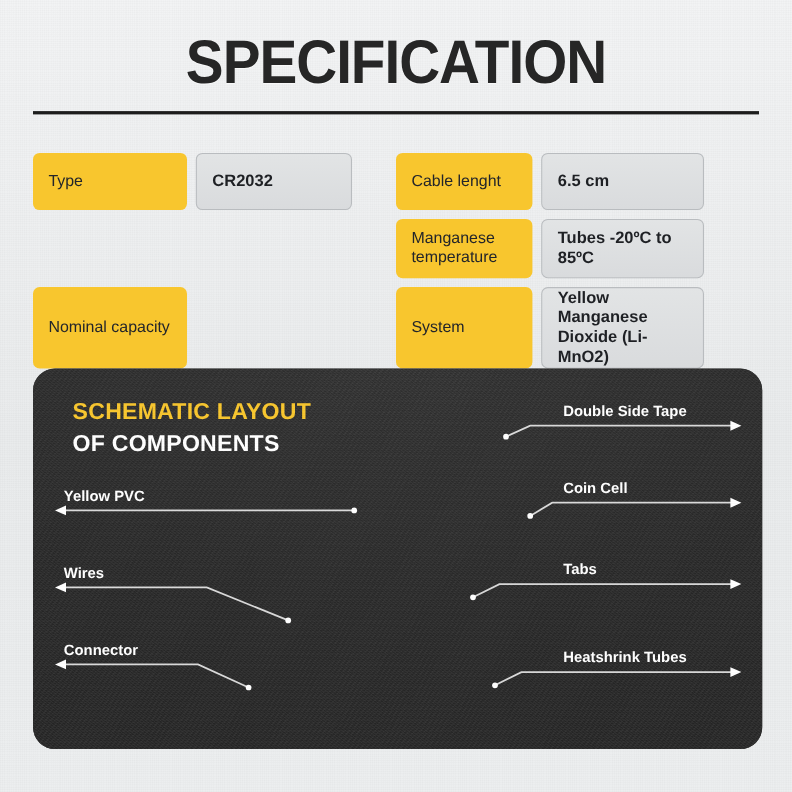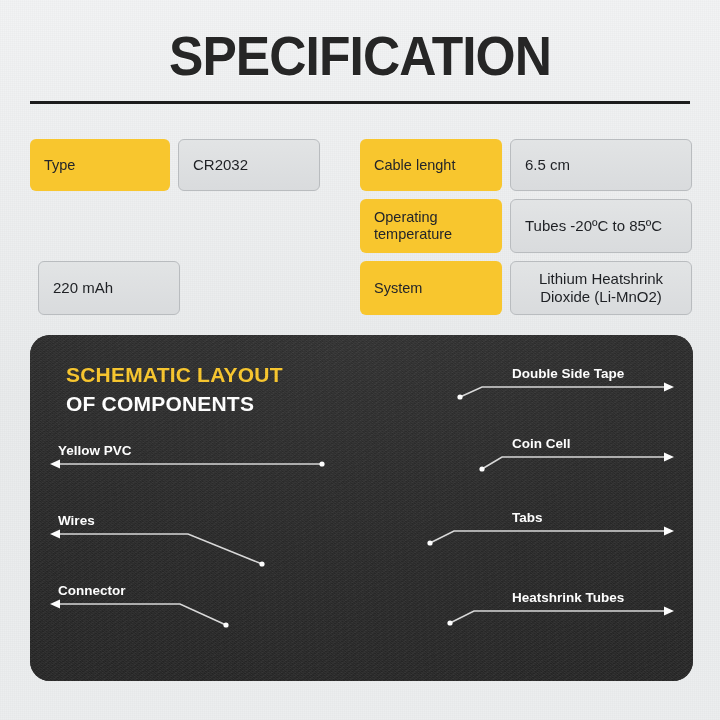--- a/index.html
+++ b/index.html
@@ -40,30 +40,30 @@
   .col{display:flex;align-items:stretch;}
   .col.left{width:330px;}
   .col.right{width:332px;margin-left:0;}
   .lab{
     width:140px;min-height:52px;
     background:#f8c62e;border-radius:6px;
     display:flex;align-items:center;
     padding:0 14px;box-sizing:border-box;
     font-size:14.5px;line-height:17px;color:#23252a;
   }
-  .col.right .lab{width:142px;}
+  .col.right .lab{width:124px;}
   .val{
     width:142px;min-height:52px;margin-left:8px;
     background:linear-gradient(180deg,#e2e4e5,#d9dbdd);
     border:1px solid #b9bcbf;border-radius:6px;
     display:flex;align-items:center;
     padding:0 14px;box-sizing:border-box;
-    font-size:15px;line-height:18px;font-weight:normal;color:#1e2024;text-align:center;
-  }
-  .col.right .val{width:182px;}
+    font-size:15px;line-height:18px;font-weight:bold;color:#1e2024;
+  }
+  .col.right .val{width:148px;}
   .r2 .lab,.r2 .val,.r3 .lab,.r3 .val{min-height:54px;}
 
   
   .panel{
     position:absolute;left:30px;top:335px;width:663px;height:346px;
     background:#2d2d2d;border-radius:20px;overflow:hidden;
   }
   .panel:before{
     content:"";position:absolute;inset:0;
     background:
@@ -105,32 +105,32 @@
     <div class="col right">
       <div class="lab">Cable lenght</div>
       <div class="val">6.5 cm</div>
     </div>
   </div>
 
   <div class="srow r2">
     <div class="col left">
     </div>
     <div class="col right">
-      <div class="lab">Operating temperature</div>
+      <div class="lab">Manganese temperature</div>
       <div class="val">Tubes -20ºC to 85ºC</div>
     </div>
   </div>
 
   <div class="srow r3">
     <div class="col left">
-      <div class="val">220 mAh</div>
+      <div class="lab">Nominal capacity</div>
     </div>
     <div class="col right">
       <div class="lab">System</div>
-      <div class="val">Lithium Heatshrink Dioxide (Li-MnO2)</div>
+      <div class="val">Yellow Manganese Dioxide (Li-MnO2)</div>
     </div>
   </div>
 
 </div>
 
 <div class="panel">
 
   <div class="phead">
     <div class="l1">SCHEMATIC LAYOUT</div>
     <div class="l2">OF COMPONENTS</div>

